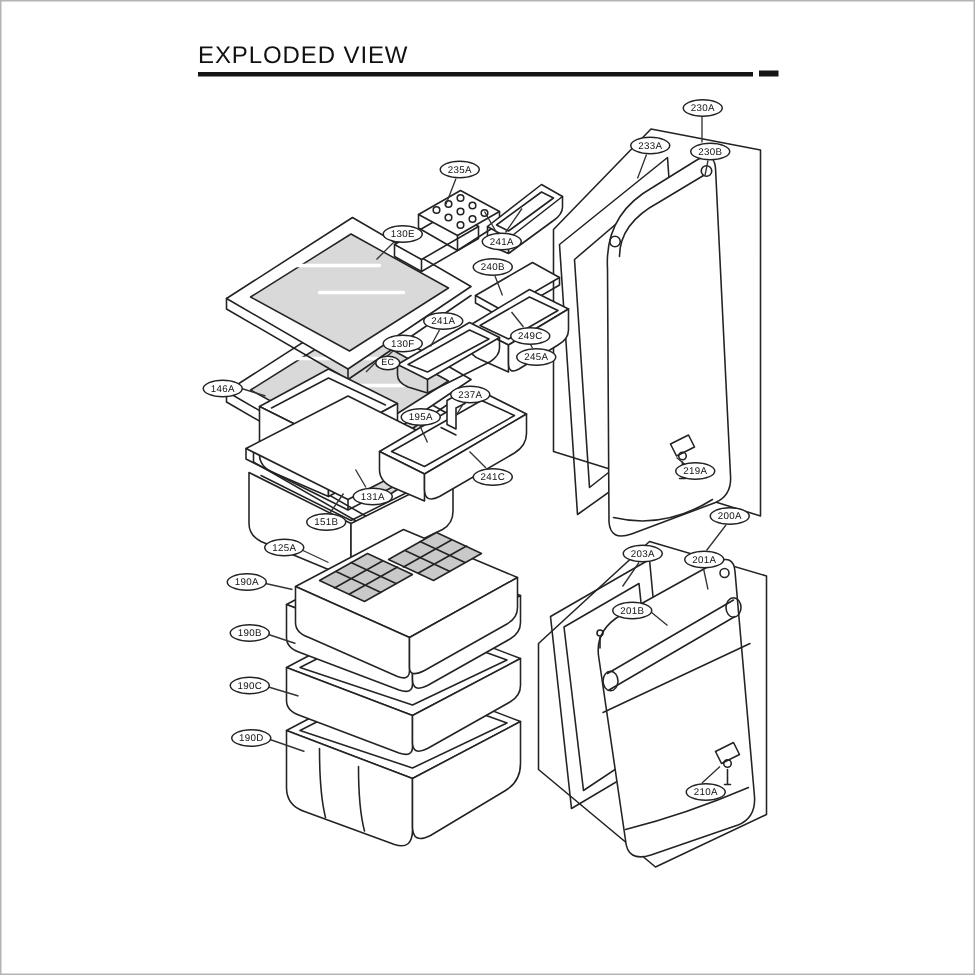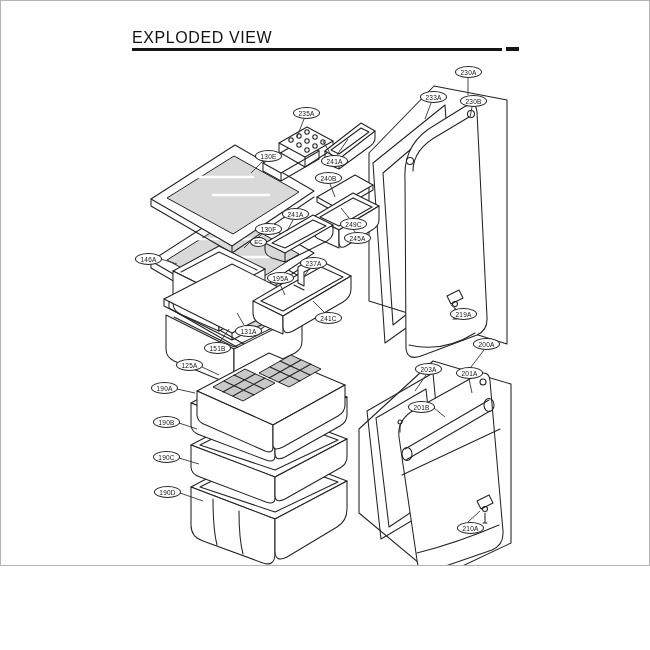--- a/index.html
+++ b/index.html
@@ -1,17 +1,17 @@
 <!DOCTYPE html>
 <html><head>
 <meta charset="utf-8">
 <style>
   html,body{margin:0;padding:0;background:#fff;}
   #page{
-    position:relative;width:650px;height:566px;background:#ffffff;
+    position:relative;width:650px;height:650px;background:#ffffff;
     border:1px solid #b4b4b4;box-sizing:border-box;overflow:hidden;
     font-family:"Liberation Sans", sans-serif;
   }
   .page-title{
     position:absolute;left:131px;top:28px;font-size:16px;font-weight:400;
     letter-spacing:0.6px;color:#111;
   }
   .title-rule{position:absolute;left:131px;top:47px;width:370px;height:3px;background:#151515;}
   .title-dash{position:absolute;left:505px;top:46px;width:13px;height:4px;background:#151515;}
   svg{position:absolute;left:0;top:0;}

